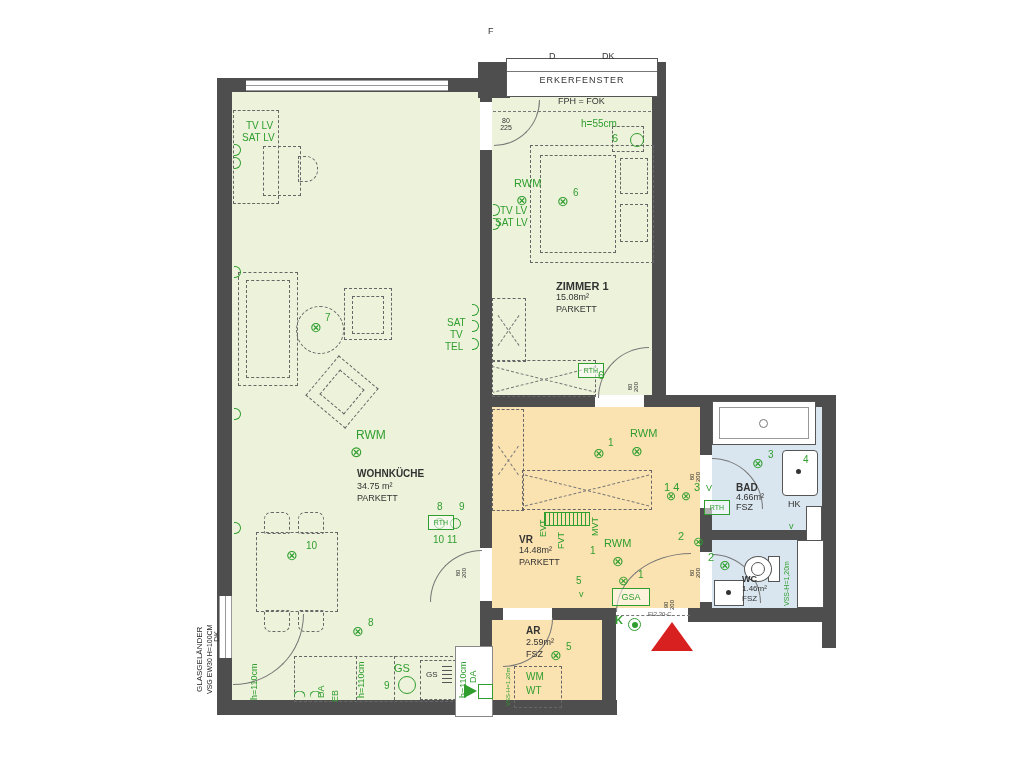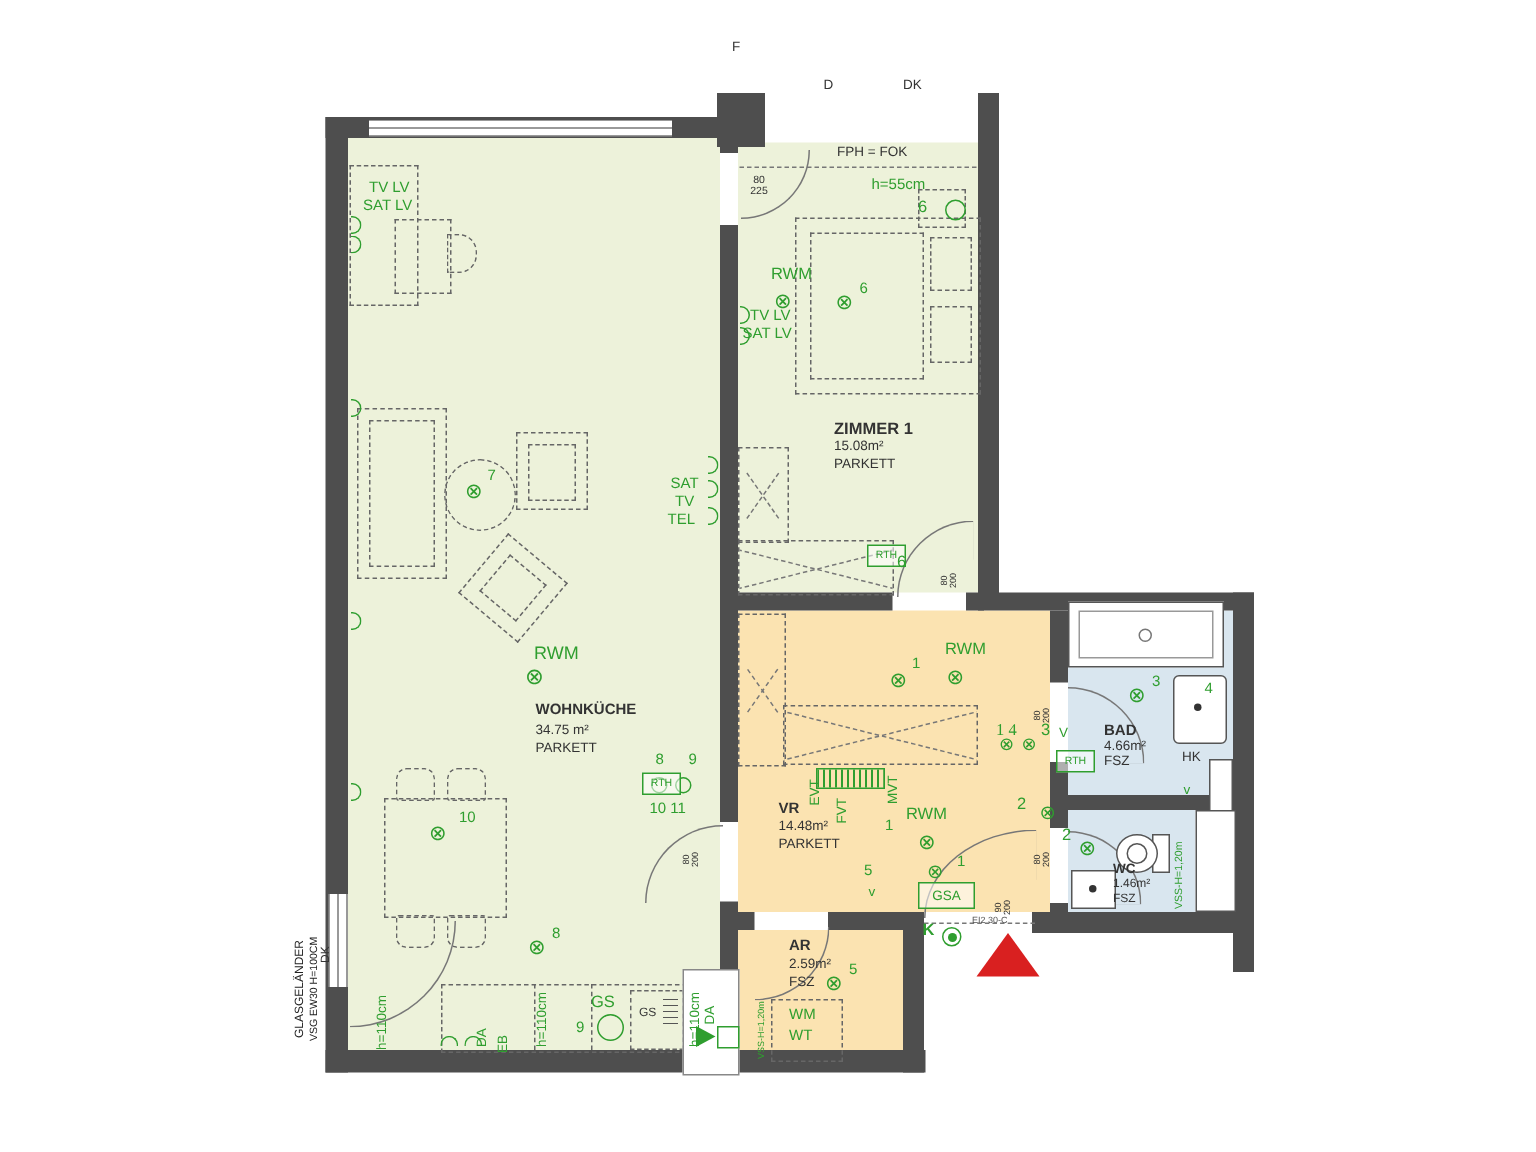--- a/index.html
+++ b/index.html
@@ -74,20 +74,24 @@
   <div class="w" style="left:700px;top:407px;width:12px;height:48px;"></div>
   <div class="w" style="left:700px;top:508px;width:12px;height:44px;"></div>
   <div class="w" style="left:700px;top:602px;width:12px;height:6px;"></div>
   <div class="w" style="left:712px;top:530px;width:110px;height:10px;"></div>
 
   <div class="w" style="left:492px;top:608px;width:11px;height:12px;"></div>
   <div class="w" style="left:552px;top:608px;width:63px;height:12px;"></div>
 
   <div class="winh" style="left:246px;top:80px;width:202px;height:11px;"></div>
   <div class="winv" style="left:219px;top:596px;width:13px;height:62px;"></div>
+  <div class="wbox" style="left:506px;top:58px;width:150px;height:37px;">
+    <div style="position:absolute;left:0;right:0;top:12px;border-top:1px solid #777;"></div>
+    <span class="lb ctr" style="left:0;right:0;top:17px;font-size:9px;letter-spacing:1px;position:absolute;">ERKERFENSTER</span>
+  </div>
   <div class="dash-line" style="left:493px;top:111px;width:158px;"></div>
 
   <div class="arc arc-br" style="left:494px;top:100px;width:45px;height:45px;"></div>
   <div class="arc arc-tl" style="left:598px;top:347px;width:50px;height:50px;"></div>
   <div class="arc arc-tr" style="left:712px;top:458px;width:50px;height:50px;"></div>
   <div class="arc arc-tr" style="left:712px;top:554px;width:48px;height:48px;"></div>
   <div class="arc arc-tl" style="left:616px;top:553px;width:74px;height:58px;"></div>
   <div class="arc arc-br" style="left:503px;top:618px;width:49px;height:48px;"></div>
   <div class="arc arc-br" style="left:233px;top:614px;width:70px;height:70px;"></div>
   <div class="arc arc-tl" style="left:430px;top:550px;width:51px;height:51px;"></div>
@@ -246,21 +250,21 @@
   <span class="lb g r90" style="left:539px;top:537px;font-size:9px;">EVT</span>
   <span class="lb g r90" style="left:557px;top:549px;font-size:9px;">FVT</span>
   <span class="lb g r90" style="left:591px;top:536px;font-size:9px;">MVT</span>
   <span class="lb g" style="left:604px;top:538px;font-size:11px;">RWM</span>
   <span class="lb g" style="left:612px;top:554px;font-size:14px;">⊗</span>
   <span class="lb g" style="left:590px;top:546px;font-size:10px;">1</span>
   <span class="lb g" style="left:576px;top:576px;font-size:10px;">5</span>
   <span class="lb g" style="left:579px;top:590px;font-size:9px;">v</span>
   <span class="lb g" style="left:618px;top:574px;font-size:13px;">⊗</span>
   <span class="lb g" style="left:638px;top:570px;font-size:10px;">1</span>
-  <span class="lb g" style="left:664px;top:482px;font-size:11px;font-family:Liberation Serif, serif;">1 4</span>
+  <span class="lb g" style="left:664px;top:482px;font-size:11px;">1 4</span>
   <span class="lb g" style="left:694px;top:482px;font-size:11px;">3</span>
   <span class="lb g" style="left:706px;top:484px;font-size:9px;">V</span>
   <span class="lb g" style="left:666px;top:490px;font-size:12px;">⊗</span>
   <span class="lb g" style="left:681px;top:490px;font-size:12px;">⊗</span>
   <span class="lb g" style="left:678px;top:531px;font-size:11px;">2</span>
   <span class="lb g" style="left:693px;top:535px;font-size:13px;">⊗</span>
   <span class="lb ctr r90" style="left:689px;top:482px;font-size:6px;">80
 200</span>
   <span class="lb ctr r90" style="left:689px;top:578px;font-size:6px;">80
 200</span>

